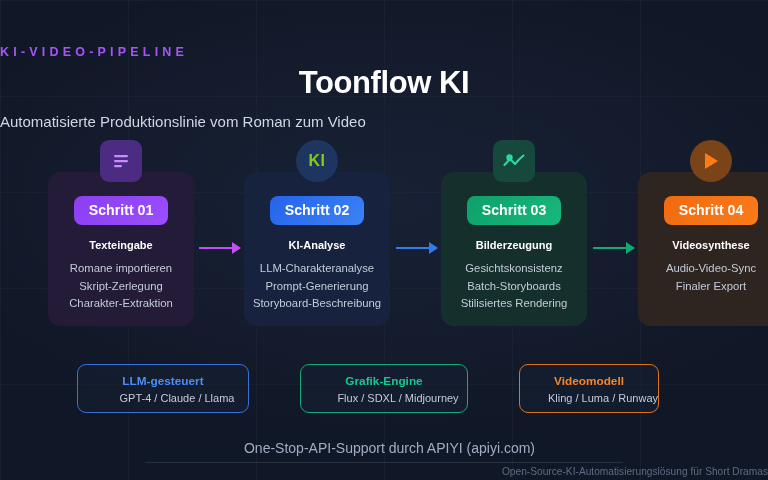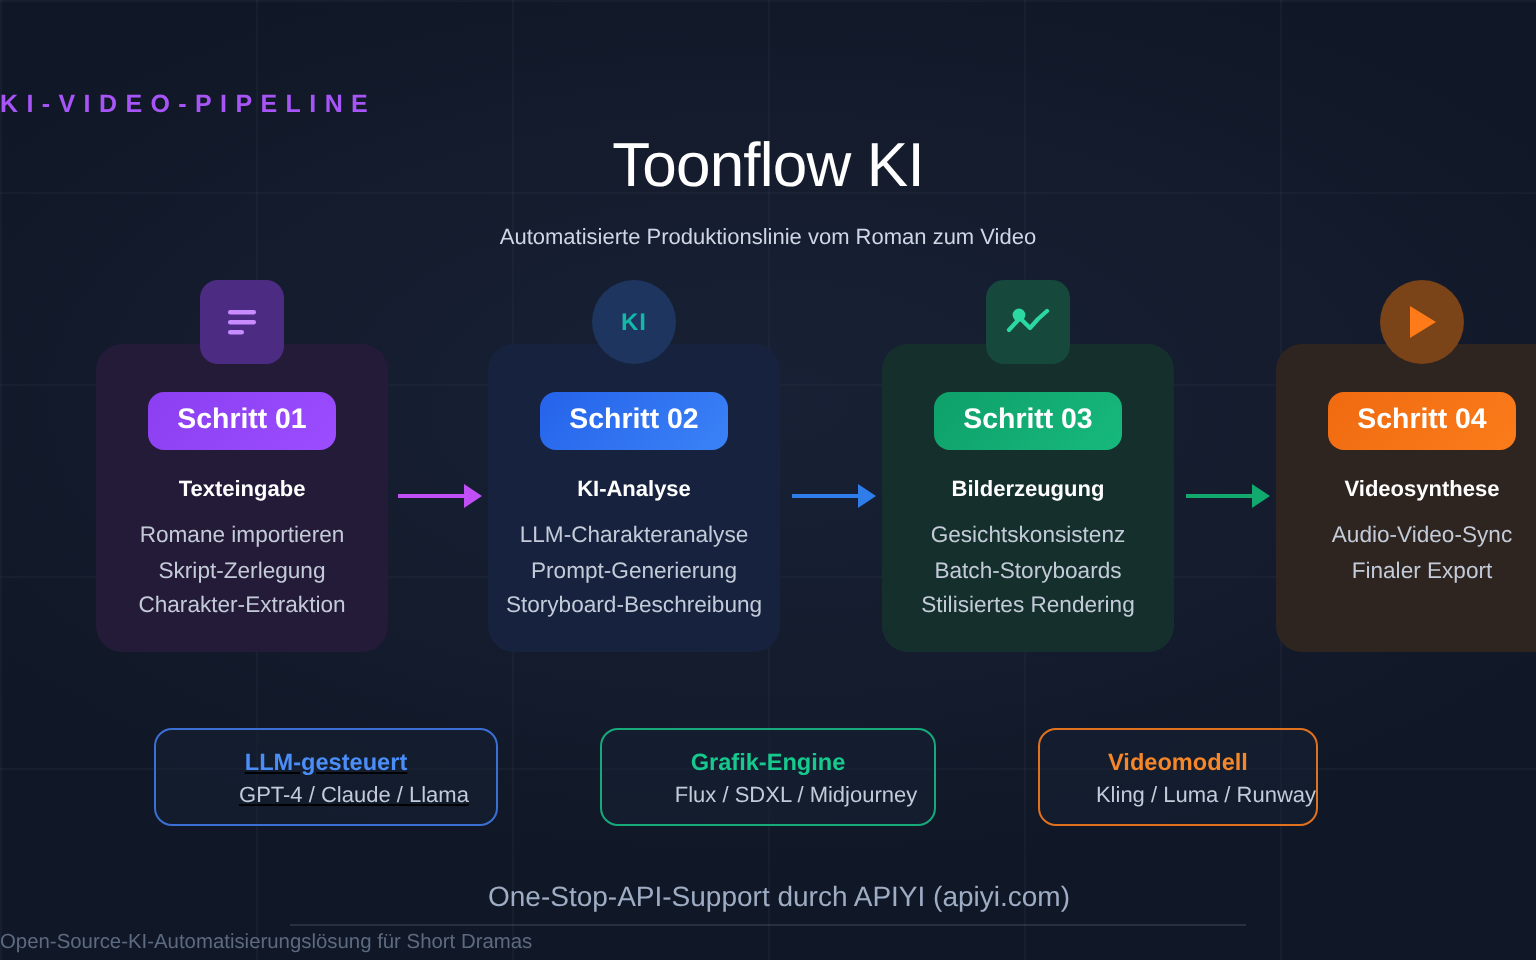--- a/index.html
+++ b/index.html
@@ -29,28 +29,27 @@
   .eyebrow{
     position:absolute; left:0; right:0; top:45px;
     text-align:left;
     font-size:12.5px; font-weight:bold;
     letter-spacing:4.2px;
     color:#a855f7;
   }
   .title{
     position:absolute; left:0; right:0; top:65px;
     text-align:center;
-    font-size:31px; font-weight:normal;
+    font-size:31px; font-weight:bold;
     color:#ffffff;
     letter-spacing:-0.4px;
   }
   .subtitle{
     position:absolute; left:0; right:0; top:113px;
-    text-align:center;
-    font-size:11px;
+    font-size:15px;
     color:#cfd6e4;
   }
 
   
   #pipeline{
     position:absolute; left:0; top:172px; width:768px; height:155px;
   }
   .card{
     position:absolute; top:0;
     width:146px; height:154px;
@@ -92,21 +91,21 @@
     position:absolute; top:-32px;
     width:42px; height:42px;
     display:flex; align-items:center; justify-content:center;
   }
   .sq{ width:42px; height:42px; border-radius:9px; display:flex; align-items:center; justify-content:center; }
   .ci{ width:42px; height:42px; border-radius:50%; display:flex; align-items:center; justify-content:center; }
   .i1{ background:#4c2b82; }
   .i2{ background:#1e365f; }
   .i3{ background:#17483c; }
   .i4{ background:#7a4318; }
-  .ki-text{ font-size:12px; font-weight:bold; color:#14b8a6; letter-spacing:0.5px; }
+  .ki-text{ font-size:16px; font-weight:bold; color:#84cc16; letter-spacing:0.5px; }
 
   
   .arrow{
     position:absolute; top:70px; height:12px;
     display:flex; align-items:center;
   }
   .arrow .line{ height:2px; flex:1; }
   .arrow .head{
     width:0; height:0;
     border-top:6px solid transparent;
@@ -125,41 +124,41 @@
     position:absolute; top:364px; left:0; width:768px; height:50px;
   }
   .tech{
     position:absolute; top:0;
     height:49px;
     border-radius:9px;
     border:1px solid;
     display:flex; flex-direction:column; align-items:center; justify-content:center;
     background:rgba(22,32,51,0.55);
   }
-  .t1{ left:77px;  width:172px; border-color:#3b6fd4;text-decoration:underline; }
+  .t1{ left:77px;  width:172px; border-color:#3b6fd4; }
   .t2{ left:300px; width:168px; border-color:#16a97a; }
   .t3{ left:519px; width:140px; border-color:#e2711d; }
   .tech .tlabel{ font-size:11.8px; font-weight:bold; white-space:nowrap; }
   .tech .tvalue{ font-size:11px; color:#c3cbd9; margin-top:4px; white-space:nowrap;padding-left:28px; }
   .t1 .tlabel{ color:#4b8ef7; }
   .t2 .tlabel{ color:#16c98d; }
   .t3 .tlabel{ color:#f5862a; }
 
   
   .footer1{
     position:absolute; left:0; right:0; top:440px;
     text-align:center; font-size:14px; color:#9fadc4;padding-left:11px;
   }
   .fdivider{
     position:absolute; left:145px; width:478px; top:462px;
     height:1px; background:rgba(160,175,200,0.16);
   }
   .footer2{
     position:absolute; left:0; right:0; top:466px;
-    text-align:left; font-size:10.2px; color:#5d6a80;
+    text-align:right; font-size:10.2px; color:#5d6a80;
   }
 </style>
 </head>
 <body>
 
 <div id="stage">
   <div id="vignette"></div>
 
   <div class="eyebrow">KI-VIDEO-PIPELINE</div>
   <div class="title">Toonflow KI</div>

